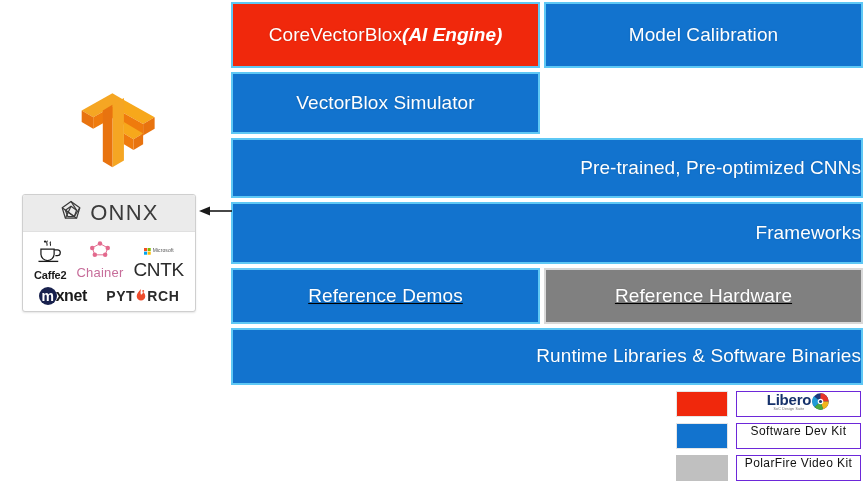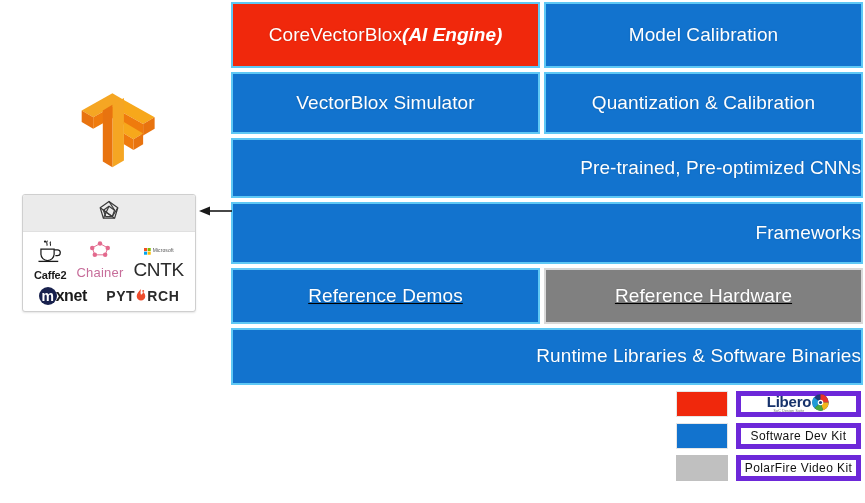--- a/index.html
+++ b/index.html
@@ -225,24 +225,24 @@
     box-sizing: border-box;
     border: 1px solid #e6e6e6;
   }
   .sw-red  { background: #f0280c; }
   .sw-blue { background: #1273ce; }
   .sw-gray { background: #c0c0c0; border-color: #c0c0c0; }
   .legend-label-box {
     flex: 1 1 auto;
     height: 26px;
     box-sizing: border-box;
-    border: 5px solid #6d28d9;
+    border: 1px solid #6d28d9;
     background: #ffffff;
     display: flex;
-    align-items: center;
+    align-items: flex-start;
     justify-content: center;
     color: #111111;
     font-size: 12px;
     letter-spacing: .4px;
     white-space: nowrap;
   }
   .legend-label-box.logo-box { padding: 0 4px; }
   .libero-word {
     font-size: 15px;
     font-weight: 700;
@@ -294,23 +294,20 @@
       <span class="sub-label">(AI Engine)</span>
     </div>
     <div class="cell c-blue half-right">
       <span class="main-label">Model Calibration</span>
     </div>
   </div>
 
   <div class="stack-row row-2">
     <div class="cell c-blue half-left">
       <span class="main-label">VectorBlox Simulator</span>
-    </div>
-    <div class="cell c-blue half-right">
-      <span class="main-label">Quantization &amp; Calibration</span>
     </div>
   </div>
 
   <div class="stack-row row-3">
     <div class="cell c-blue full">
       <span class="main-label">Pre-trained, Pre-optimized CNNs</span>
     </div>
   </div>
 
   <div class="stack-row row-4">
@@ -352,20 +349,21 @@
           <polygon points="15,3 26,11 22,24 8,24 4,11"></polygon>
           <polygon points="15,9 22,14 19,22 11,22 8,14"></polygon>
           <line x1="15" y1="3" x2="22" y2="14"></line>
           <line x1="26" y1="11" x2="19" y2="22"></line>
           <line x1="22" y1="24" x2="8" y2="14"></line>
           <line x1="8" y1="24" x2="15" y2="9"></line>
           <line x1="4" y1="11" x2="19" y2="22"></line>
         </g>
       </svg>
     </span>
+    <span class="onnx-word">ONNX</span>
   </div>
 
   <div id="fw-grid">
 
     <div class="fw-row fw-row-1">
 
       <div class="fw-item">
         <span>
           <svg viewBox="0 0 34 30" width="28" height="25" aria-hidden="true">
             <g stroke="#1a1a1a" fill="none" stroke-width="1.5">

